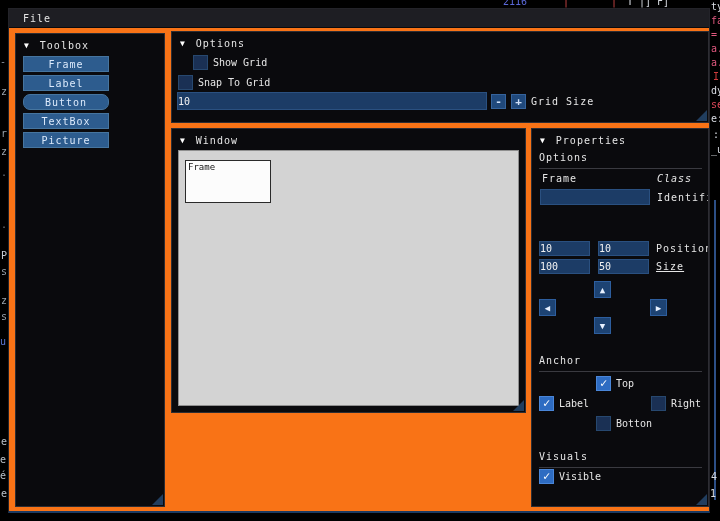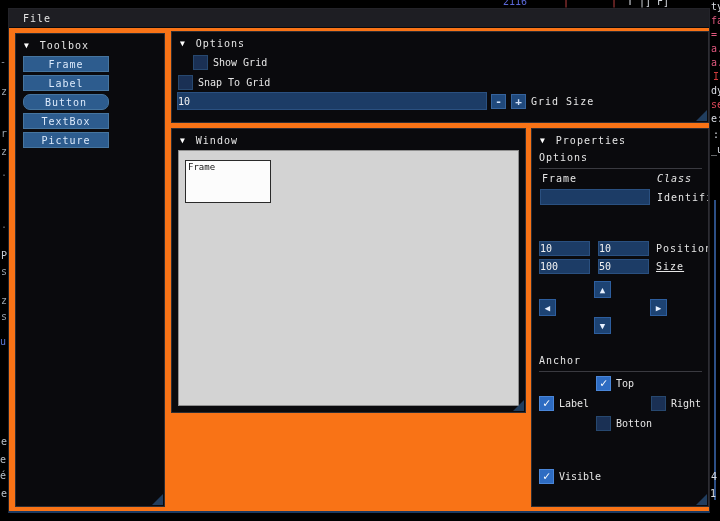--- a/index.html
+++ b/index.html
@@ -251,20 +251,23 @@
     </div>
     <div class="checkbox" style="left:119px; top:267px;">
       <span class="cb-box"></span>
       <span>Right</span>
     </div>
     <div class="checkbox" style="left:64px; top:287px;align-items:center;">
       <span class="cb-box"></span>
       <span>Botton</span>
     </div>
 
+    <div class="section" style="top:322px;">
+      <span>Visuals</span>
+    </div>
     <div class="checkbox" style="left:7px; top:340px;">
       <span class="cb-box checked">
           <span class="cb-tick">✓</span>
         </span>
       <span>Visible</span>
     </div>
 
     <div class="grip"></div>
   </div>
 

